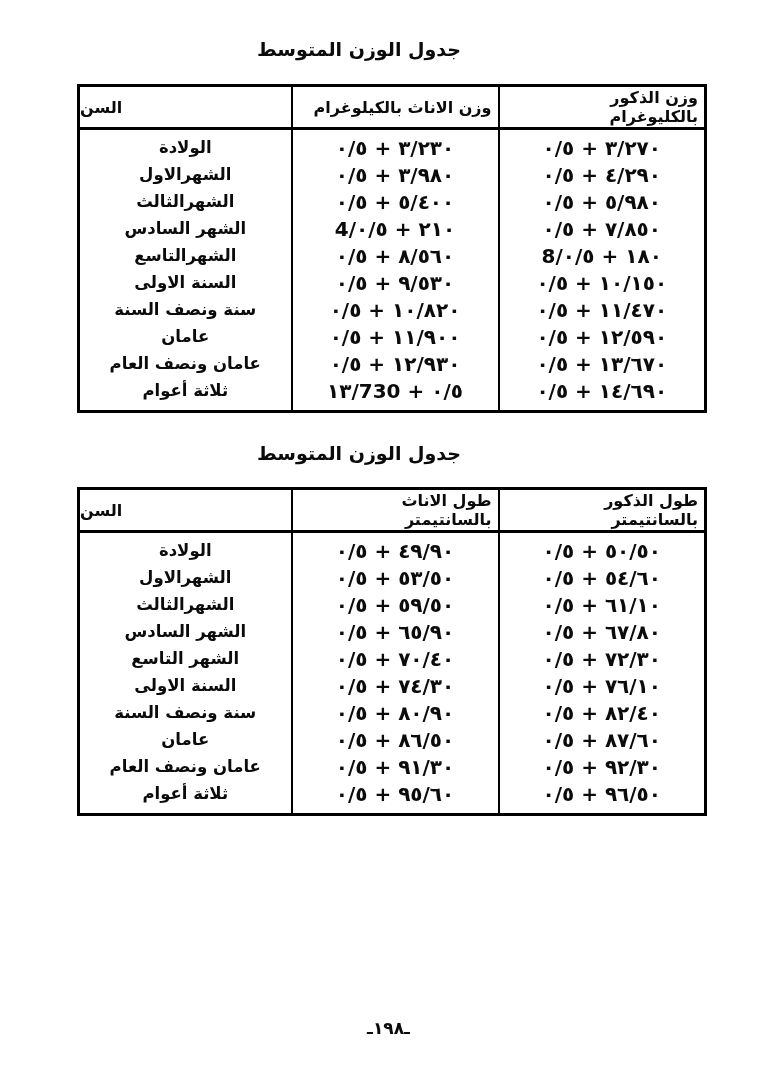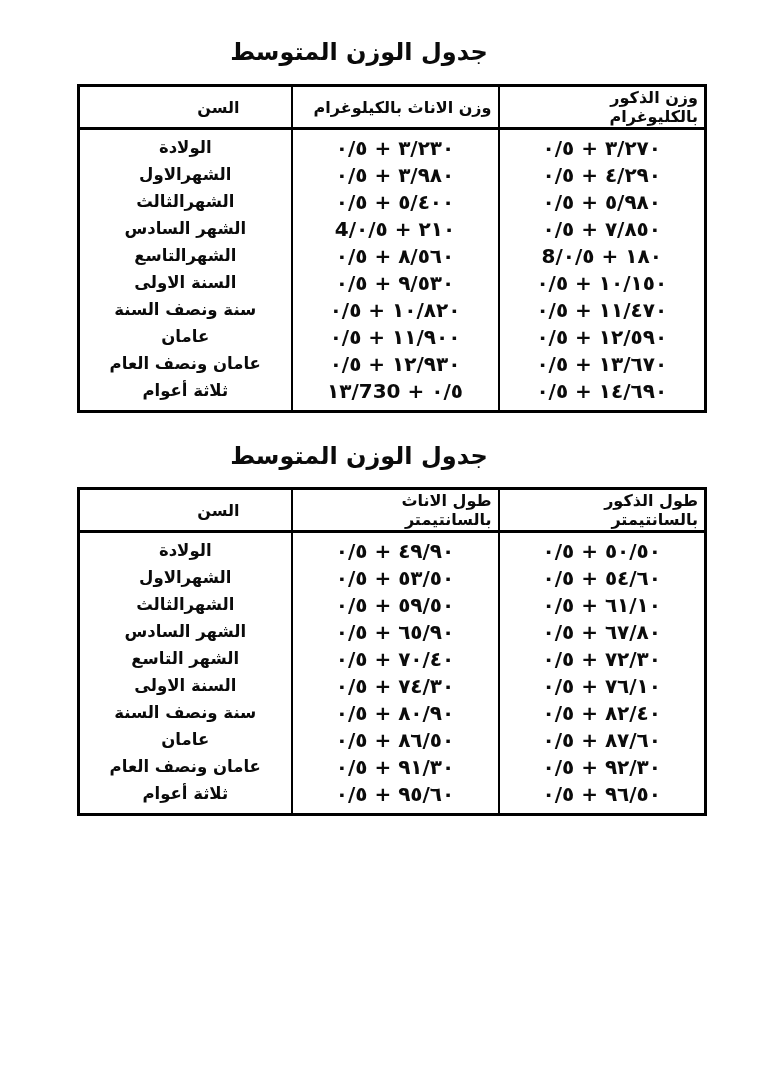--- a/index.html
+++ b/index.html
@@ -8,21 +8,21 @@
     width:777px;height:1079px;
     background:#ffffff;
     overflow:hidden;
     font-family:"DejaVu Sans",sans-serif;
     font-weight:bold;
     color:#0b0b0b;
   }
   .doc-title{
     position:absolute;left:0;width:718px;
     margin:0;text-align:center;
-    font-size:24px;font-weight:bold;
+    font-size:19px;font-weight:bold;
     letter-spacing:0;
   }
   .title-1{top:38px;}
   .title-2{top:442px;}
   table.dtable{
     position:absolute;left:77px;width:627px;
     border-collapse:collapse;table-layout:fixed;
     border:3px solid #000;
     background:#fff;
   }
@@ -31,21 +31,21 @@
   table.dtable col.c-val{width:207px;}
   table.dtable col.c-age{width:213px;}
   table.dtable thead th{
     border-bottom:3px solid #000;
     height:40px;
     font-size:16px;font-weight:bold;
     vertical-align:middle;
     padding:0;
   }
   table.dtable thead th.val-h{ text-align:right; padding-left:20px; padding-right:6px; }
-  table.dtable thead th.age-h{ text-align:right; padding-right:51px; }
+  table.dtable thead th.age-h{ text-align:left; padding-right:51px; }
   table.dtable td+td, table.dtable th+th{ border-right:2px solid #000; }
   table.dtable tbody td{
     height:27px;
     padding:0;
     vertical-align:middle;
     font-weight:bold;
   }
   table.dtable tbody tr:first-child td{padding-top:4px;}
   table.dtable tbody tr:last-child td{padding-bottom:6px;}
   td.val{
@@ -202,14 +202,15 @@
           <td class="age">عامان ونصف العام</td>
         </tr>
       <tr>
           <td class="val">٩٦/٥٠ + ٠/٥</td>
           <td class="val">٩٥/٦٠ + ٠/٥</td>
           <td class="age">ثلاثة أعوام</td>
         </tr>
     </tbody>
   </table>
 
+  <div class="page-number">ـ١٩٨ـ</div>
 
 </div>
 
 </body></html>

